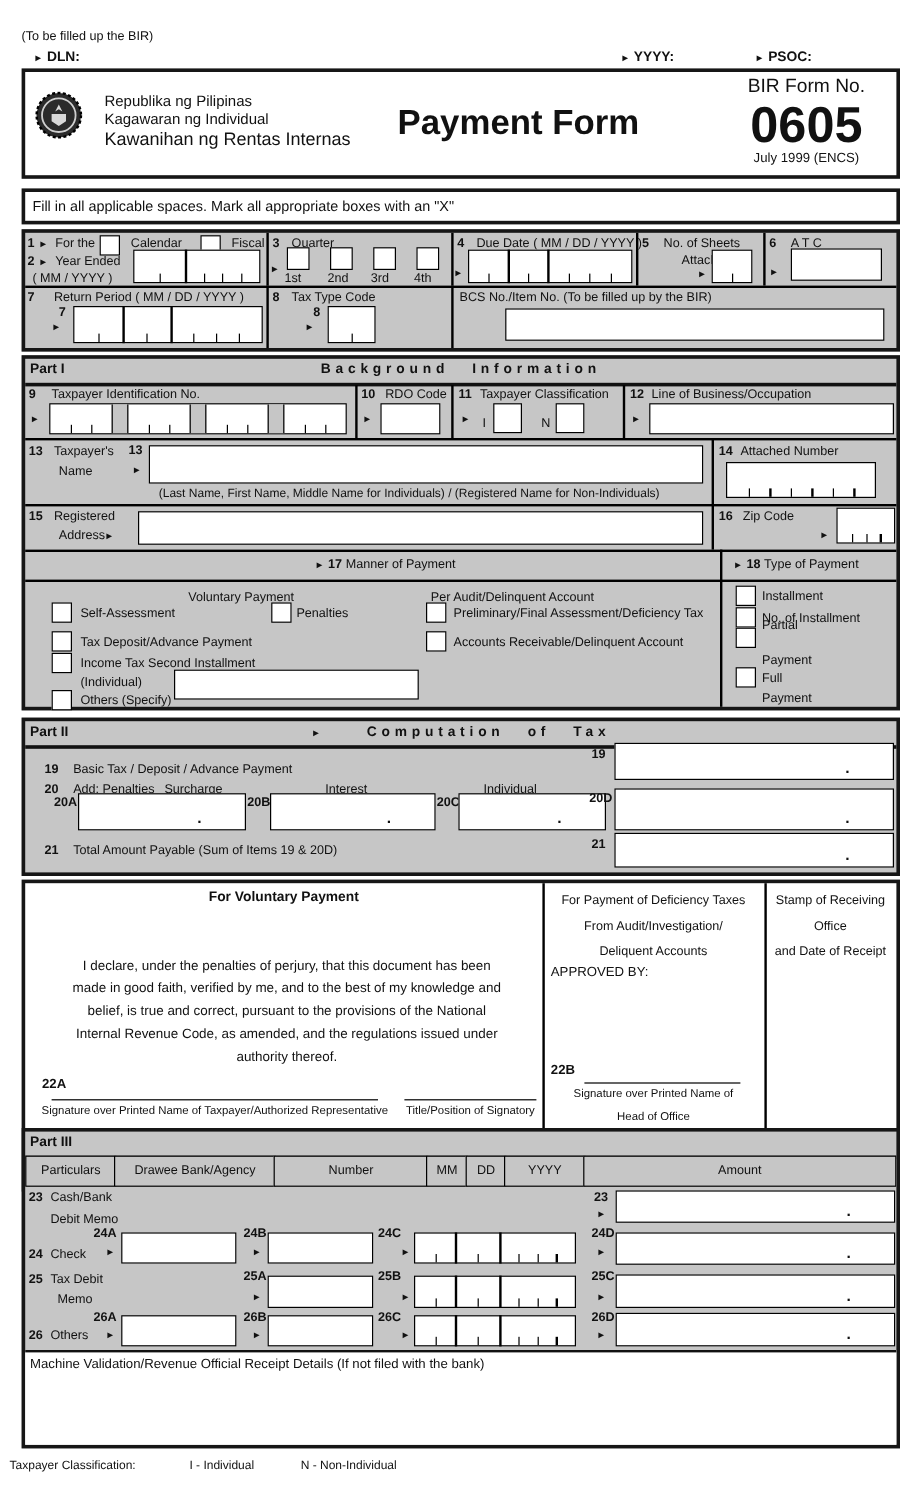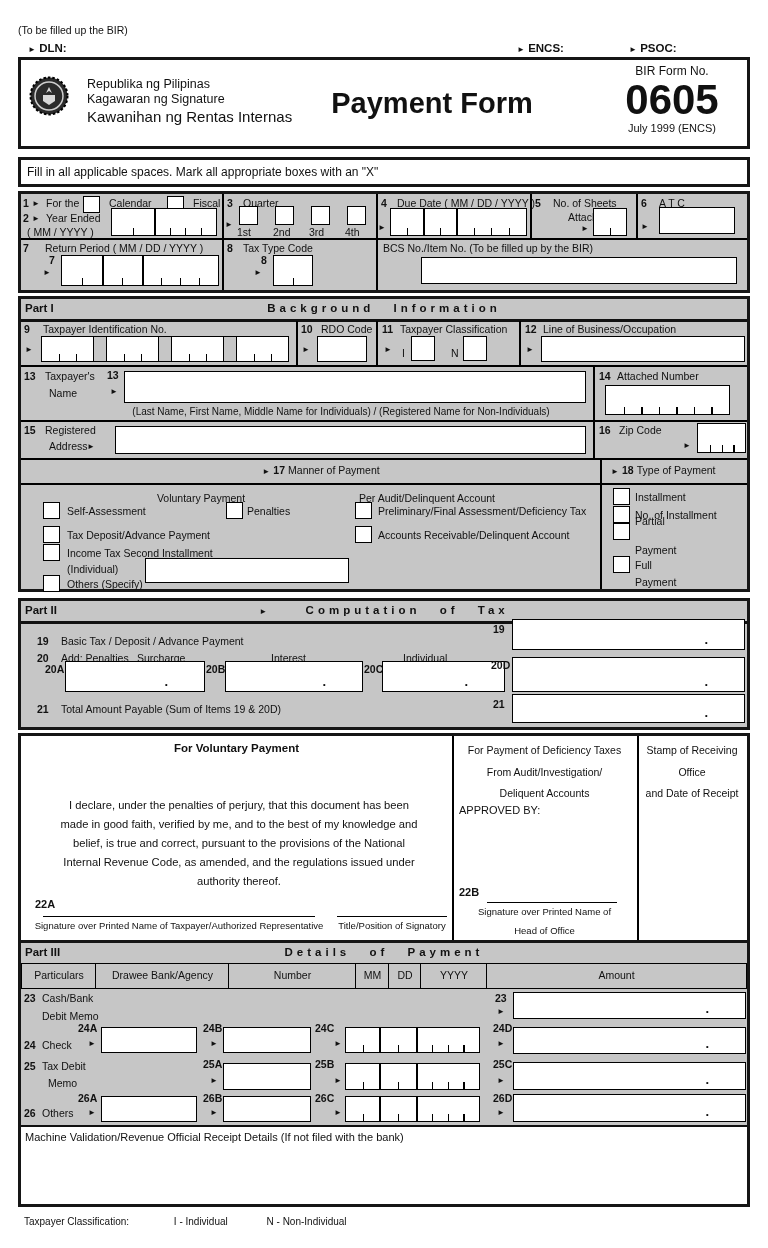--- a/index.html
+++ b/index.html
@@ -29,38 +29,38 @@
          font-size:10.5px;text-align:center;padding-top:5px;background:#c6c6c6;}
   .tin-gap{background:#c6c6c6;border-left:1.6px solid #000;border-right:1.6px solid #000;}
 </style>
 </head>
 <body>
 
 <div class="page">
 
   <div class="abs sm" style="left:18px;top:24px;font-size:10.5px">(To be filled up the BIR)</div>
   <div class="abs" style="left:28px;top:42px;font-size:11.5px"><span class="arr">►</span> <span class="b">DLN:</span></div>
-  <div class="abs" style="left:517px;top:42px;font-size:11.5px"><span class="arr">►</span> <span class="b">ENCS:</span></div>
+  <div class="abs" style="left:517px;top:42px;font-size:11.5px"><span class="arr">►</span> <span class="b">YYYY:</span></div>
   <div class="abs" style="left:629px;top:42px;font-size:11.5px"><span class="arr">►</span> <span class="b">PSOC:</span></div>
 
   <div class="sec wsec" style="left:18px;top:57px;width:732px;height:92px">
     <svg class="abs" style="left:8px;top:16px" width="40" height="40" viewBox="0 0 40 40">
       <circle cx="20" cy="20" r="18.5" fill="#2b2b2b"></circle>
       <circle cx="20" cy="20" r="14" fill="none" stroke="#cfcfcf" stroke-width="1.5"></circle>
       <circle cx="20" cy="20" r="18.5" fill="none" stroke="#000" stroke-width="2" stroke-dasharray="2.5 2"></circle>
       <path d="M20 11 L23 17 L20 15 L17 17 Z M14 19 h12 v6 l-6 4 l-6 -4 Z" fill="#d8d8d8"></path>
     </svg>
     <div class="abs" style="left:66px;top:17px;font-size:12.5px;line-height:15px">
       <div>Republika ng Pilipinas</div>
-      <div>Kagawaran ng Signature</div>
+      <div>Kagawaran ng Individual</div>
       <div style="font-size:15px;margin-top:2px">Kawanihan ng Rentas Internas</div>
     </div>
     <div class="abs b ctr" style="left:261px;top:27px;width:300px;font-size:29px">Payment Form</div>
     <div class="abs ctr" style="left:583px;top:4px;width:136px">
-      <div style="font-size:12px">BIR Form No.</div>
+      <div style="font-size:16px">BIR Form No.</div>
       <div class="b" style="font-size:42px;line-height:44px">0605</div>
       <div style="font-size:11px">July 1999 (ENCS)</div>
     </div>
   </div>
 
   <div class="sec wsec" style="left:18px;top:157px;width:732px;height:30px">
     <div class="abs" style="left:6px;top:5px;font-size:12px">Fill in all applicable spaces.  Mark all appropriate boxes with an "X"</div>
   </div>
 
   <div class="sec" style="left:18px;top:191px;width:732px;height:102px">
@@ -359,21 +359,20 @@
     <div class="abs" style="left:466px;top:166px;width:130px;border-top:1.6px solid #000"></div>
     <div class="abs ctr sm" style="left:431px;top:170px;width:185px">Signature over Printed Name of</div>
     <div class="abs ctr sm" style="left:431px;top:189px;width:185px">Head of Office</div>
     <div class="abs ctr lbl" style="left:616px;top:8px;width:110px">Stamp of Receiving</div>
     <div class="abs ctr lbl" style="left:616px;top:30px;width:110px">Office</div>
     <div class="abs ctr lbl" style="left:616px;top:51px;width:110px">and Date of Receipt</div>
   </div>
 
   <div class="sec" style="left:18px;top:940px;width:732px;height:267px">
     <div class="bar-name">Part III</div>
-    <div class="bar-title">Details of Payment</div>
     <div class="hline-th" style="top:20px"></div>
 
     <div class="thead" style="left:0;top:20px;width:76px;height:26px">Particulars</div>
     <div class="thead" style="left:74px;top:20px;width:135px;height:26px">Drawee Bank/Agency</div>
     <div class="thead" style="left:207px;top:20px;width:129px;height:26px">Number</div>
     <div class="thead" style="left:334px;top:20px;width:35px;height:26px">MM</div>
     <div class="thead" style="left:367px;top:20px;width:34px;height:26px">DD</div>
     <div class="thead" style="left:399px;top:20px;width:68px;height:26px">YYYY</div>
     <div class="thead" style="left:465px;top:20px;width:261px;height:26px">Amount</div>
 
@@ -475,19 +474,19 @@
     <span class="abs arr" style="left:476px;top:165px">►</span>
     <div class="inbox" style="left:492px;top:151px;width:233px;height:28px">
         <span class="dot">.</span>
       </div>
 
     <div class="abs" style="left:0;right:0;top:182px;bottom:0;background:#fff;border-top:2.5px solid #111">
       <div class="abs" style="left:4px;top:4px;font-size:11px">Machine Validation/Revenue Official Receipt Details (If not filed with the bank)</div>
     </div>
   </div>
 
-  <div class="abs" style="left:24px;top:1216px;font-size:10px">
+  <div class="abs" style="left:8px;top:1216px;font-size:10px">
     <span>Taxpayer Classification:</span>
     <span style="margin-left:42px">I - Individual</span>
     <span style="margin-left:36px">N - Non-Individual</span>
   </div>
 
 </div>
 
 </body></html>

